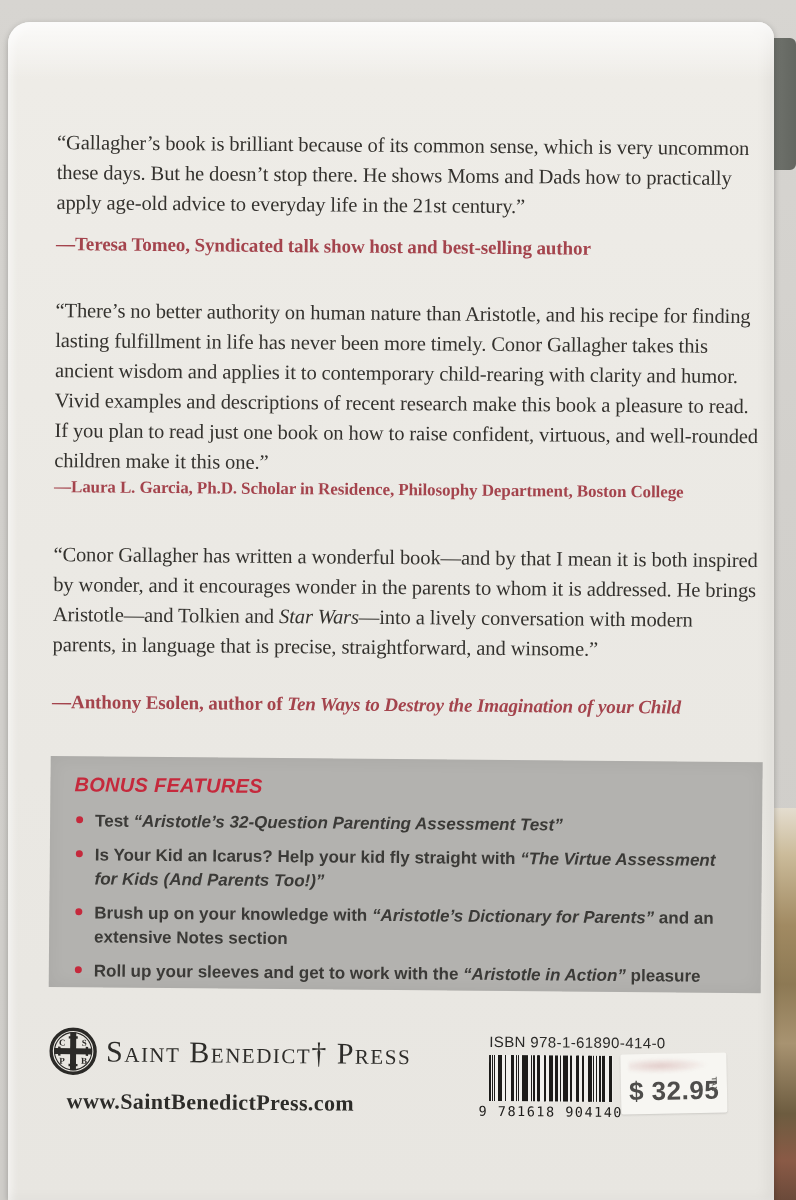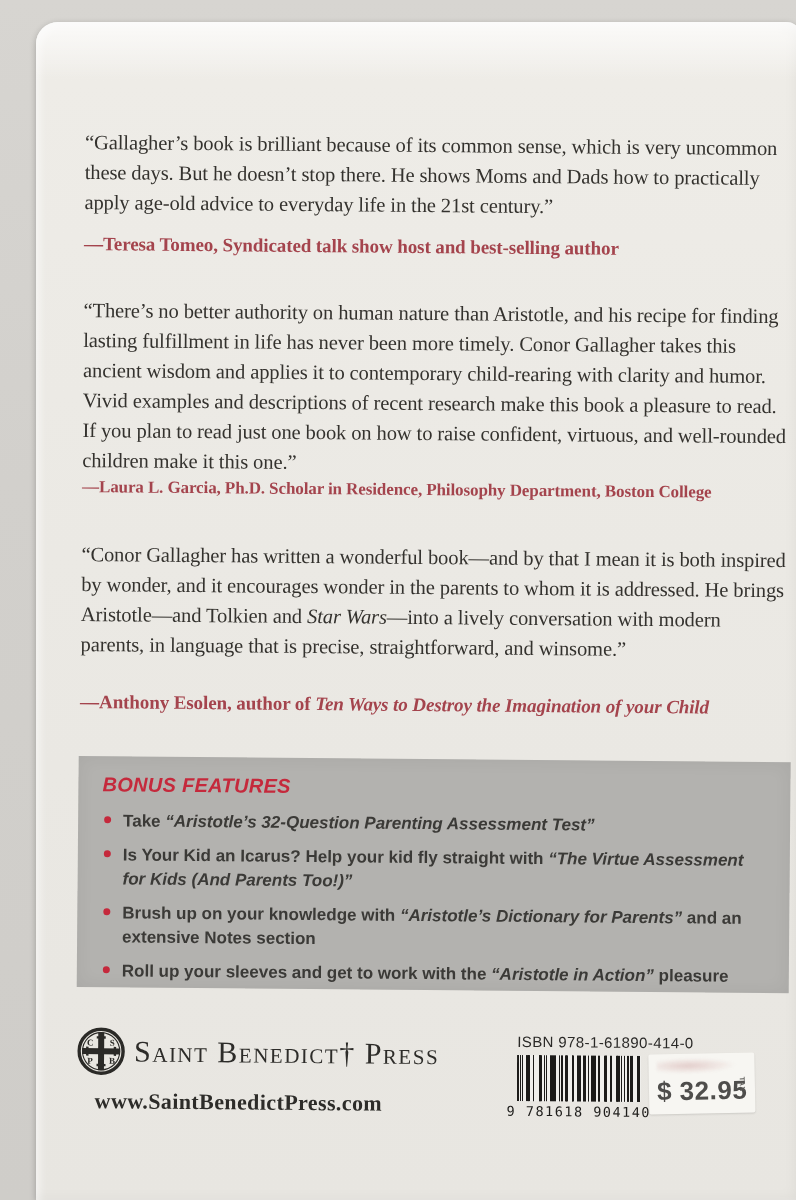--- a/index.html
+++ b/index.html
@@ -10,21 +10,21 @@
     --ink:#34322e;
     --bullet-ink:#3b3a37;
   }
   *{margin:0;padding:0;box-sizing:border-box;}
   html,body{width:796px;height:1200px;overflow:hidden;}
   body{
     background:linear-gradient(180deg,#d7d5d1 0%,#d2d0cc 40%,#cfcdc9 100%);
     font-family:"Liberation Serif","DejaVu Serif",serif;
     position:relative;
   }
-  .scene{position:absolute;inset:0;margin-left:28px;}
+  .scene{position:absolute;inset:0;}
 
   
   .bg-dark-strip{
     position:absolute;left:763px;top:38px;width:33px;height:132px;
     background:linear-gradient(90deg,#84867f,#6e716b 40%,#636660);
     border-radius:3px 6px 6px 3px;
   }
   
   .bg-tan-strip{
     position:absolute;left:768px;top:808px;width:28px;height:392px;
@@ -177,21 +177,21 @@
       <p class="attr small" id="attr-2"><span>—Laura L. Garcia, Ph.D. Scholar in Residence, Philosophy Department, Boston College</span></p>
 
       <p class="quote" id="quote-3"><span>“Conor Gallagher has written a wonderful book—and by that I mean it is both inspired by wonder, and it encourages wonder in the parents to whom it is addressed. He brings Aristotle—and Tolkien and </span><span class="it">Star Wars</span><span>—into a lively conversation with modern parents, in language that is precise, straightforward, and winsome.”</span></p>
       <p class="attr" id="attr-3"><span>—Anthony Esolen, author of </span><span class="it">Ten Ways to Destroy the Imagination of your Child</span></p>
 
       <div class="bonus-box">
         <div class="bonus-title">BONUS FEATURES</div>
         <ul class="bonus-list">
           <li class="bonus-item">
             <span class="bullet-dot"></span>
-            <span><span>Take </span><span class="it">“Aristotle’s 32-Question Parenting Assessment Test”</span></span>
+            <span><span>Test </span><span class="it">“Aristotle’s 32-Question Parenting Assessment Test”</span></span>
           </li>
           <li class="bonus-item">
             <span class="bullet-dot"></span>
             <span><span>Is Your Kid an Icarus? Help your kid fly straight with </span><span class="it">“The Virtue Assessment for Kids (And Parents Too!)”</span></span>
           </li>
           <li class="bonus-item">
             <span class="bullet-dot"></span>
             <span><span>Brush up on your knowledge with </span><span class="it">“Aristotle’s Dictionary for Parents”</span><span> and an extensive Notes section</span></span>
           </li>
           <li class="bonus-item">

